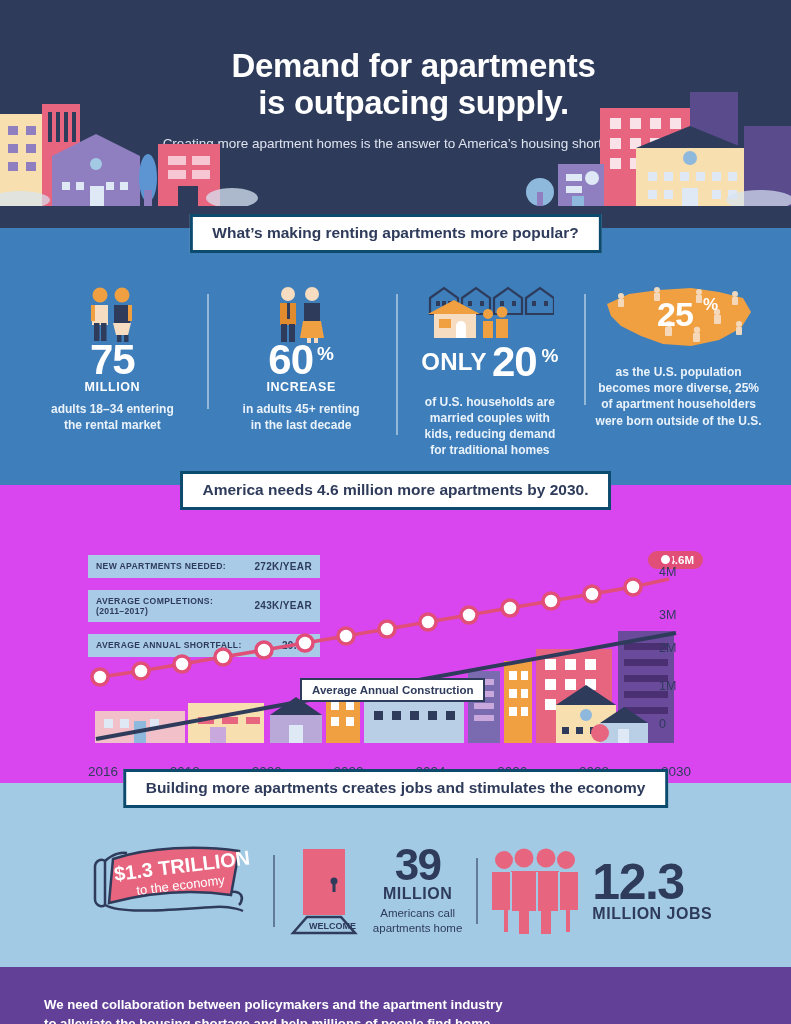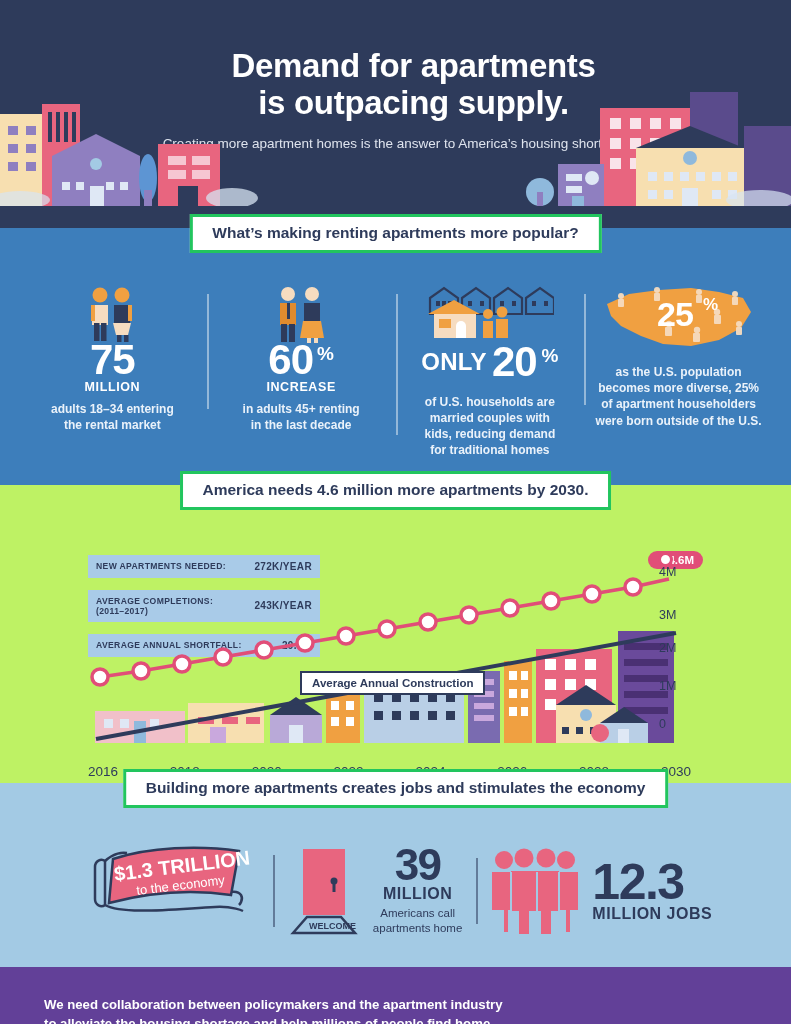--- a/index.html
+++ b/index.html
@@ -23,41 +23,41 @@
   .hero-sub {
     text-align:center; color:#dfe4ee; font-size:13.5px; margin-top:14px;
   }
   .skyline { position:absolute; bottom:22px; left:0; width:791px; height:120px; }
 
   
   .band-blue { background:#3d7ebb; position:relative; padding-bottom:4px; }
   .ribbon-wrap { position:relative; height:42px; }
   .ribbon {
     position:absolute; left:50%; transform:translateX(-50%); top:-14px;
-    background:#fff; border:3px solid #22c55e; color:#2e3b5b;
+    background:#fff; border:3px solid #0c4a6e; color:#2e3b5b;
     font-weight:bold; font-size:15.5px; padding:7px 20px 8px; white-space:nowrap;
   }
 
   .stats-row { display:flex; align-items:flex-start; padding:12px 18px 22px; }
   .stat { flex:1; position:relative; padding:0 8px; text-align:center; }
   .stat + .stat::before {
     content:""; position:absolute; left:0; top:12px; bottom:24px;
     width:2px; background:rgba(255,255,255,.45);
   }
   .stat-icon { height:62px; display:flex; align-items:flex-end; justify-content:center; }
   .stat-head { display:flex; align-items:center; justify-content:center; gap:5px; margin-top:2px; }
   .big-num { color:#fff; font-weight:bold; font-size:42px; line-height:0.95; letter-spacing:-1px; }
   .pct { color:#fff; font-weight:bold; font-size:19px; vertical-align:super; line-height:1; align-self:flex-start; margin-top:4px;}
   .unit { color:#fff; font-weight:bold; font-size:12.5px; letter-spacing:.6px; }
   .only { color:#fff; font-weight:bold; font-size:24px; letter-spacing:.3px; }
   .stat-cap { color:#eaf2fa; font-size:12px; line-height:1.35; margin-top:7px;font-weight:bold; }
   .stat-numline { display:flex; align-items:flex-end; justify-content:center; gap:4px; margin-top:-4px;}
 
   
-  .band-chart { background:#bef264; position:relative; padding-bottom:8px; }
+  .band-chart { background:#d946ef; position:relative; padding-bottom:8px; }
   .chart-area { position:relative; height:232px; margin:16px 0 0; }
   .tbl { position:absolute; left:88px; top:0; width:232px; }
   .tbl-row {
     background:#a9cbe8; color:#2e3b5b; font-size:8.6px; font-weight:bold;
     letter-spacing:.35px; padding:6px 8px; margin-bottom:5px;
     display:flex; justify-content:space-between; align-items:center; gap:6px;margin-top:12px;
   }
   .tbl-row .lbl { text-align:left; }
   .tbl-row .val { font-size:10px; white-space:nowrap; }
   .yaxis { position:absolute; right:92px; top:22px; height:175px; width:40px; }
@@ -448,21 +448,21 @@
           <circle cx="592" cy="51" r="8"></circle>
             <circle cx="633" cy="44" r="8"></circle>
         </g>
       </svg>
 
       <div class="callout" style="right:88px; top:8px;">
         <span>4.6M</span>
       </div>
       <div style="position:absolute;right:118px;top:9px;width:15px;height:15px;border-radius:50%;background:#fff;border:3px solid #e14e78"></div>
 
-      <div class="constr-label" style="left:300px; top:128px;">Average Annual Construction</div>
+      <div class="constr-label" style="left:300px; top:135px;">Average Annual Construction</div>
 
       <div class="yaxis">
         <span class="ytick" style="top:152px;left:0">0</span>
         <span class="ytick" style="top:114px;left:0">1M</span>
         <span class="ytick" style="top:76px;left:0">2M</span>
         <span class="ytick" style="top:43px;left:0">3M</span>
         <span class="ytick" style="top:0px;left:0">4M</span>
       </div>
 
       <div class="xaxis">

